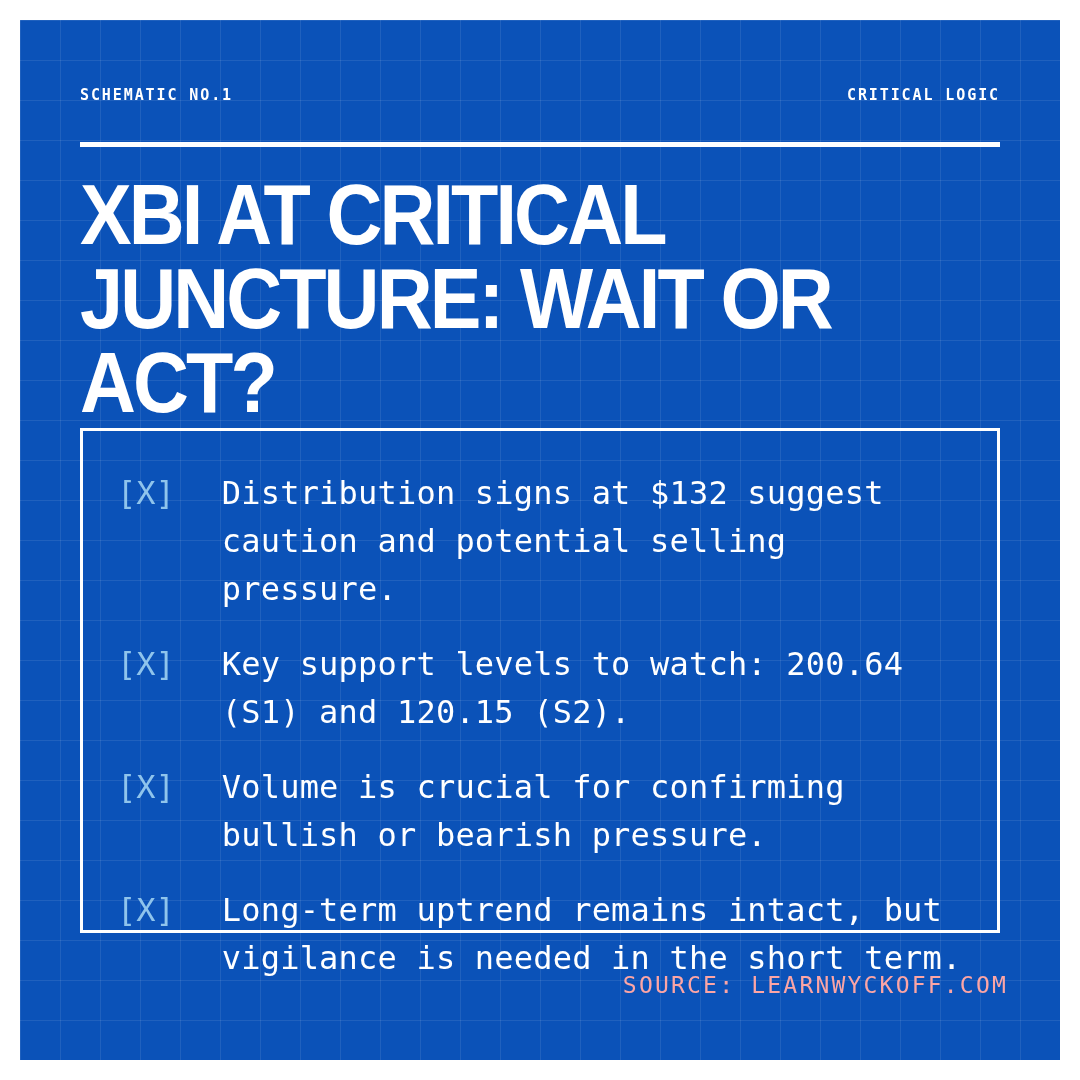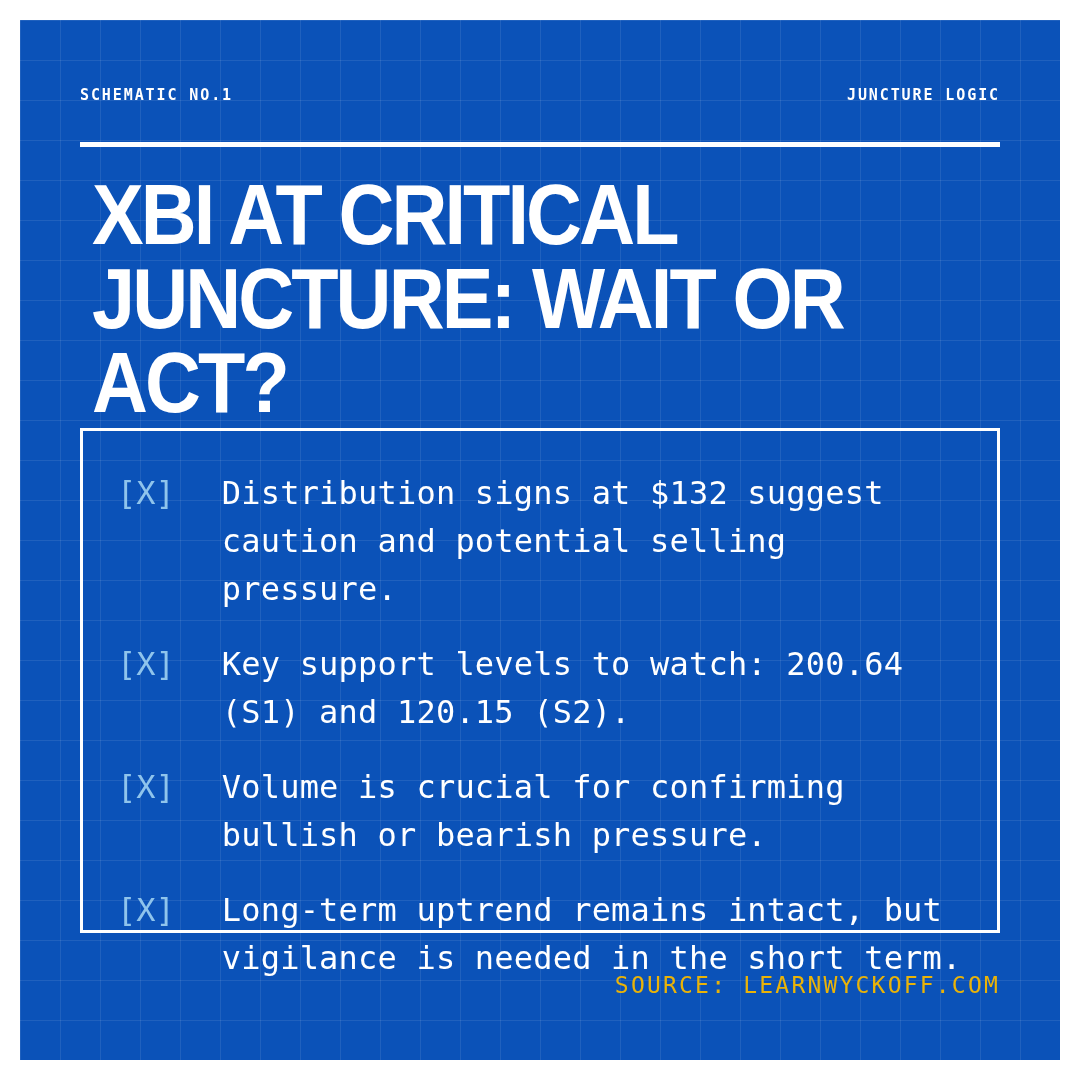--- a/index.html
+++ b/index.html
@@ -69,21 +69,21 @@
     left: 60px;
     top: 122px;
     width: 920px;
     height: 5px;
     background: #ffffff;
   }
 
   
   .title-block {
     position: absolute;
-    left: 72px;
+    left: 60px;
     top: 152px;
     width: 930px;
   }
 
   .title-line {
     display: block;
     font-family: "Liberation Sans", sans-serif;
     font-weight: 700;
     font-size: 86px;
     line-height: 84px;
@@ -136,44 +136,44 @@
     color: #ffffff;
     letter-spacing: 0.2px;
     flex: 1 1 auto;
     max-width: 800px;
     margin-left: 37px;
   }
 
   
   .footer-source {
     position: absolute;
-    right: 60px;
+    right: 52px;
     top: 952px;
     font-family: "DejaVu Sans Mono", "Liberation Mono", monospace;
     font-size: 23px;
     letter-spacing: 2.2px;
-    color: #eab308;
+    color: #fca5a5;
     white-space: pre;
     text-align: right;
   }
 </style>
 </head>
 <body>
 
 <div id="canvas">
 
   <div class="card">
 
     <div class="grid-overlay"></div>
 
     <div class="card-inner">
 
       <div class="header-row">
         <span class="header-tag">SCHEMATIC NO.1</span>
-        <span class="header-tag">JUNCTURE LOGIC</span>
+        <span class="header-tag">CRITICAL LOGIC</span>
       </div>
 
       <div class="header-rule"></div>
 
       <div class="title-block">
         <span class="title-line">XBI AT CRITICAL</span>
         <span class="title-line">JUNCTURE: WAIT OR</span>
         <span class="title-line">ACT?</span>
       </div>
 

